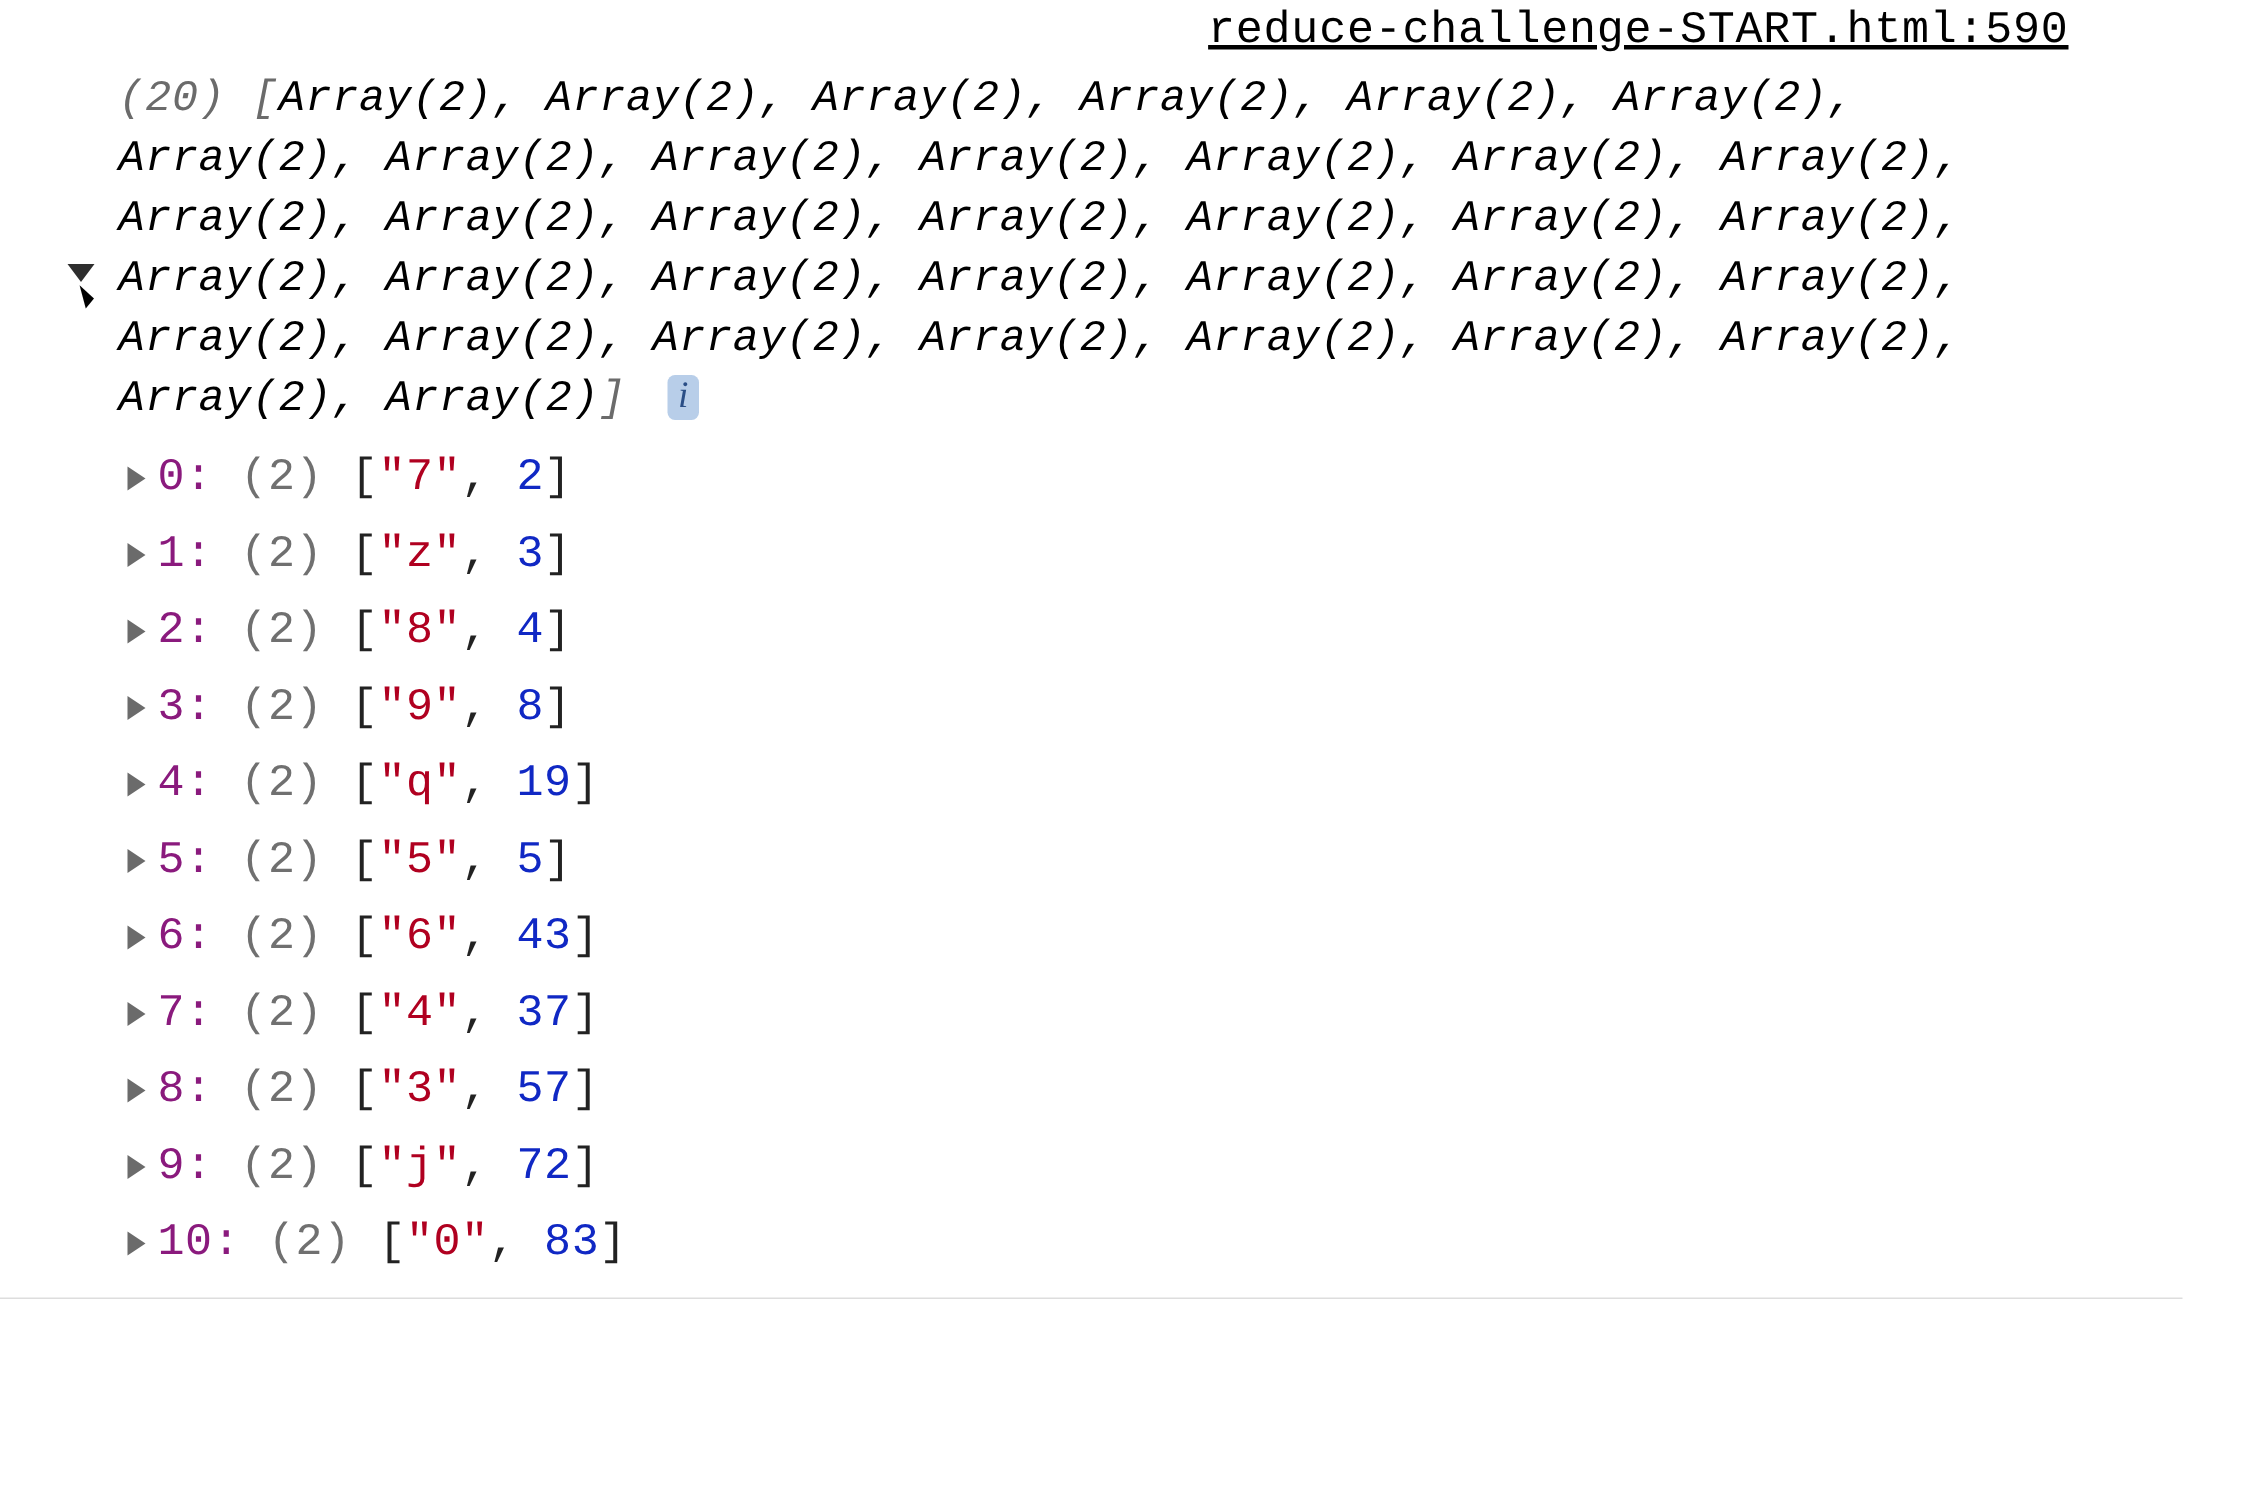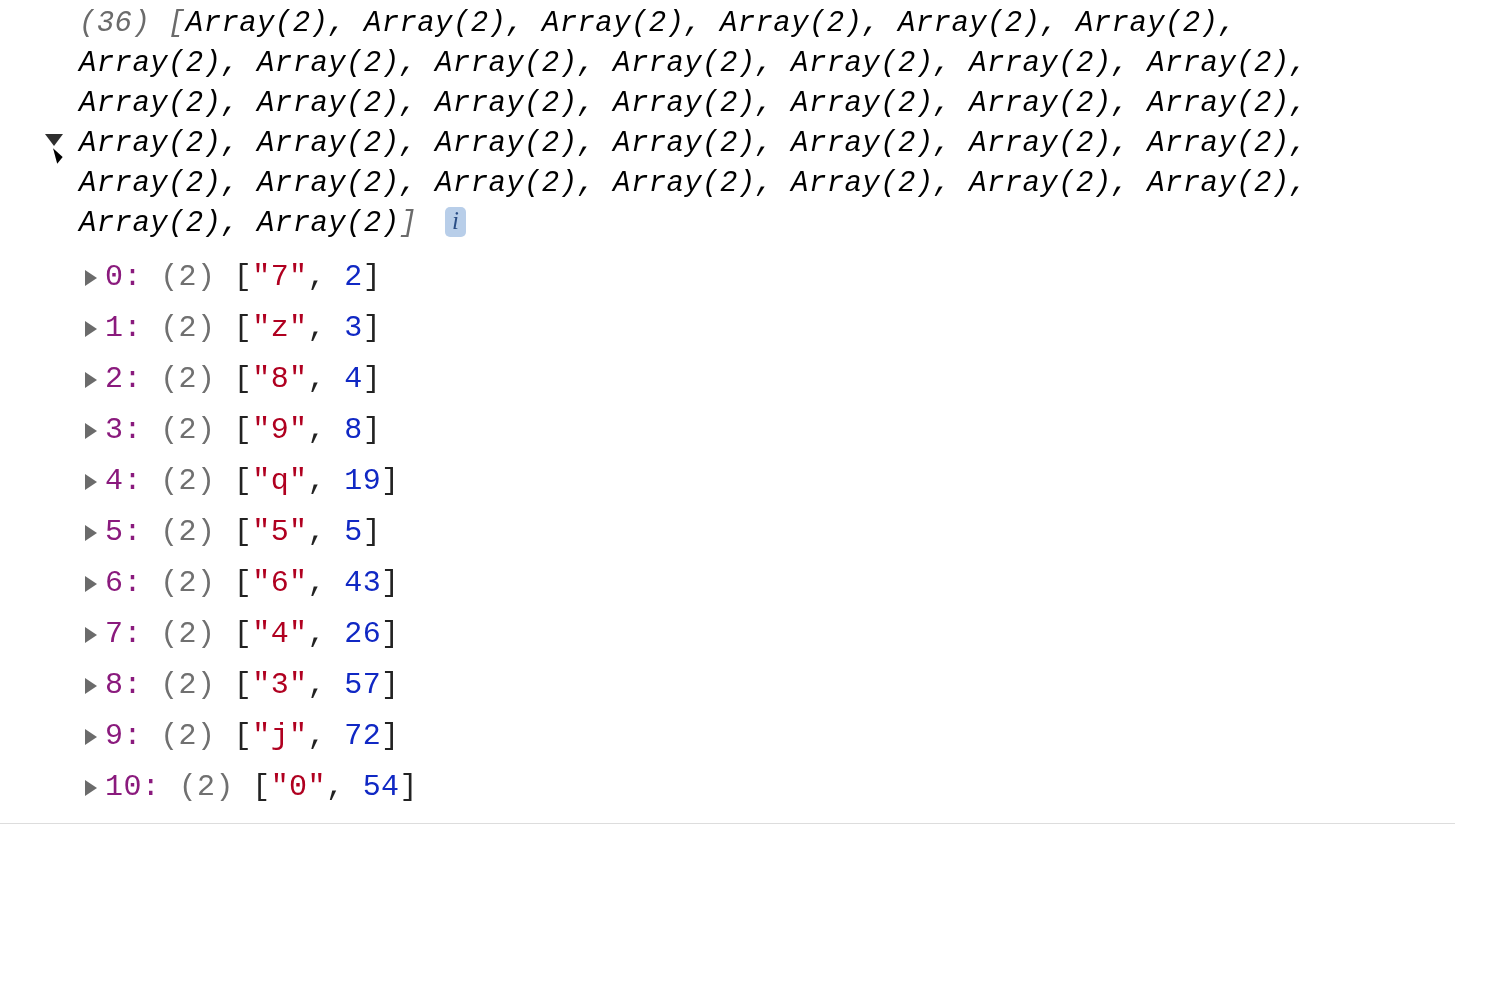--- a/index.html
+++ b/index.html
@@ -107,38 +107,39 @@
     border-top: 1px solid #ddd;
     margin: 10px 0 0 -45px;
     width: 1500px;
   }
 </style>
 </head>
 <body>
 
 <div class="container">
 
+  <a class="source-link">reduce-challenge-START.html:590</a>
 
   <div class="summary-wrap">
     <span class="toggle-open"></span>
     <span class="cursor-arrow"></span>
-    <span class="gray">(<span>36</span>)</span>
+    <span class="gray">(<span>20</span>)</span>
     <span class="gray"> [</span><span id="summary-items">Array(2), Array(2), Array(2), Array(2), Array(2), Array(2), Array(2), Array(2), Array(2), Array(2), Array(2), Array(2), Array(2), Array(2), Array(2), Array(2), Array(2), Array(2), Array(2), Array(2), Array(2), Array(2), Array(2), Array(2), Array(2), Array(2), Array(2), Array(2), Array(2), Array(2), Array(2), Array(2), Array(2), Array(2), Array(2), Array(2)</span><span class="gray">]</span>
     <span class="info-badge">i</span>
   </div>
 
   <div class="entries" id="entries">
       <div class="entry"><span class="tri-right"></span><span class="idx">0:</span> <span class="paren">(2)</span> <span class="brkt">[</span><span class="str">"7"</span><span class="comma">, </span><span class="num">2</span><span class="brkt">]</span></div>
       <div class="entry"><span class="tri-right"></span><span class="idx">1:</span> <span class="paren">(2)</span> <span class="brkt">[</span><span class="str">"z"</span><span class="comma">, </span><span class="num">3</span><span class="brkt">]</span></div>
       <div class="entry"><span class="tri-right"></span><span class="idx">2:</span> <span class="paren">(2)</span> <span class="brkt">[</span><span class="str">"8"</span><span class="comma">, </span><span class="num">4</span><span class="brkt">]</span></div>
       <div class="entry"><span class="tri-right"></span><span class="idx">3:</span> <span class="paren">(2)</span> <span class="brkt">[</span><span class="str">"9"</span><span class="comma">, </span><span class="num">8</span><span class="brkt">]</span></div>
       <div class="entry"><span class="tri-right"></span><span class="idx">4:</span> <span class="paren">(2)</span> <span class="brkt">[</span><span class="str">"q"</span><span class="comma">, </span><span class="num">19</span><span class="brkt">]</span></div>
       <div class="entry"><span class="tri-right"></span><span class="idx">5:</span> <span class="paren">(2)</span> <span class="brkt">[</span><span class="str">"5"</span><span class="comma">, </span><span class="num">5</span><span class="brkt">]</span></div>
       <div class="entry"><span class="tri-right"></span><span class="idx">6:</span> <span class="paren">(2)</span> <span class="brkt">[</span><span class="str">"6"</span><span class="comma">, </span><span class="num">43</span><span class="brkt">]</span></div>
-      <div class="entry"><span class="tri-right"></span><span class="idx">7:</span> <span class="paren">(2)</span> <span class="brkt">[</span><span class="str">"4"</span><span class="comma">, </span><span class="num">26</span><span class="brkt">]</span></div>
+      <div class="entry"><span class="tri-right"></span><span class="idx">7:</span> <span class="paren">(2)</span> <span class="brkt">[</span><span class="str">"4"</span><span class="comma">, </span><span class="num">37</span><span class="brkt">]</span></div>
       <div class="entry"><span class="tri-right"></span><span class="idx">8:</span> <span class="paren">(2)</span> <span class="brkt">[</span><span class="str">"3"</span><span class="comma">, </span><span class="num">57</span><span class="brkt">]</span></div>
       <div class="entry"><span class="tri-right"></span><span class="idx">9:</span> <span class="paren">(2)</span> <span class="brkt">[</span><span class="str">"j"</span><span class="comma">, </span><span class="num">72</span><span class="brkt">]</span></div>
-      <div class="entry"><span class="tri-right"></span><span class="idx">10:</span> <span class="paren">(2)</span> <span class="brkt">[</span><span class="str">"0"</span><span class="comma">, </span><span class="num">54</span><span class="brkt">]</span></div>
+      <div class="entry"><span class="tri-right"></span><span class="idx">10:</span> <span class="paren">(2)</span> <span class="brkt">[</span><span class="str">"0"</span><span class="comma">, </span><span class="num">83</span><span class="brkt">]</span></div>
     </div>
 
 </div>
 
 <hr class="hr">
 
 </body></html>

